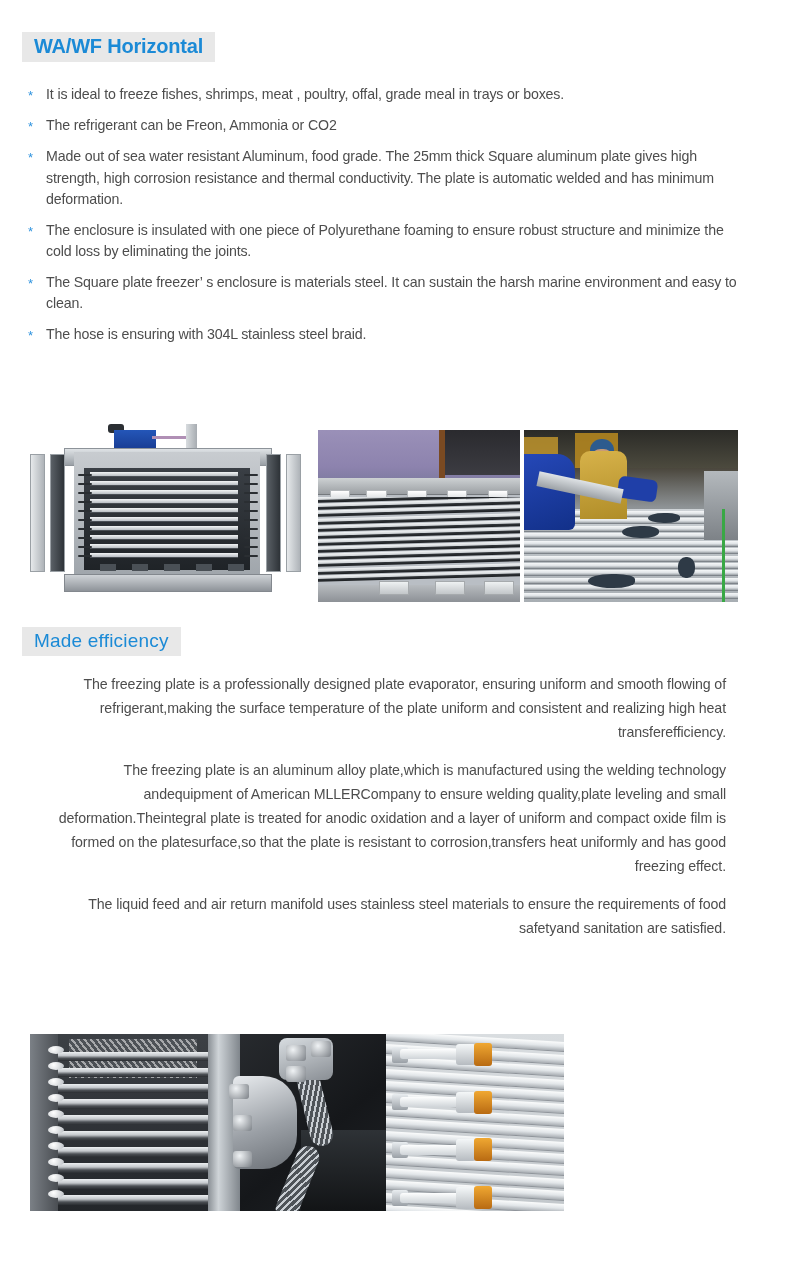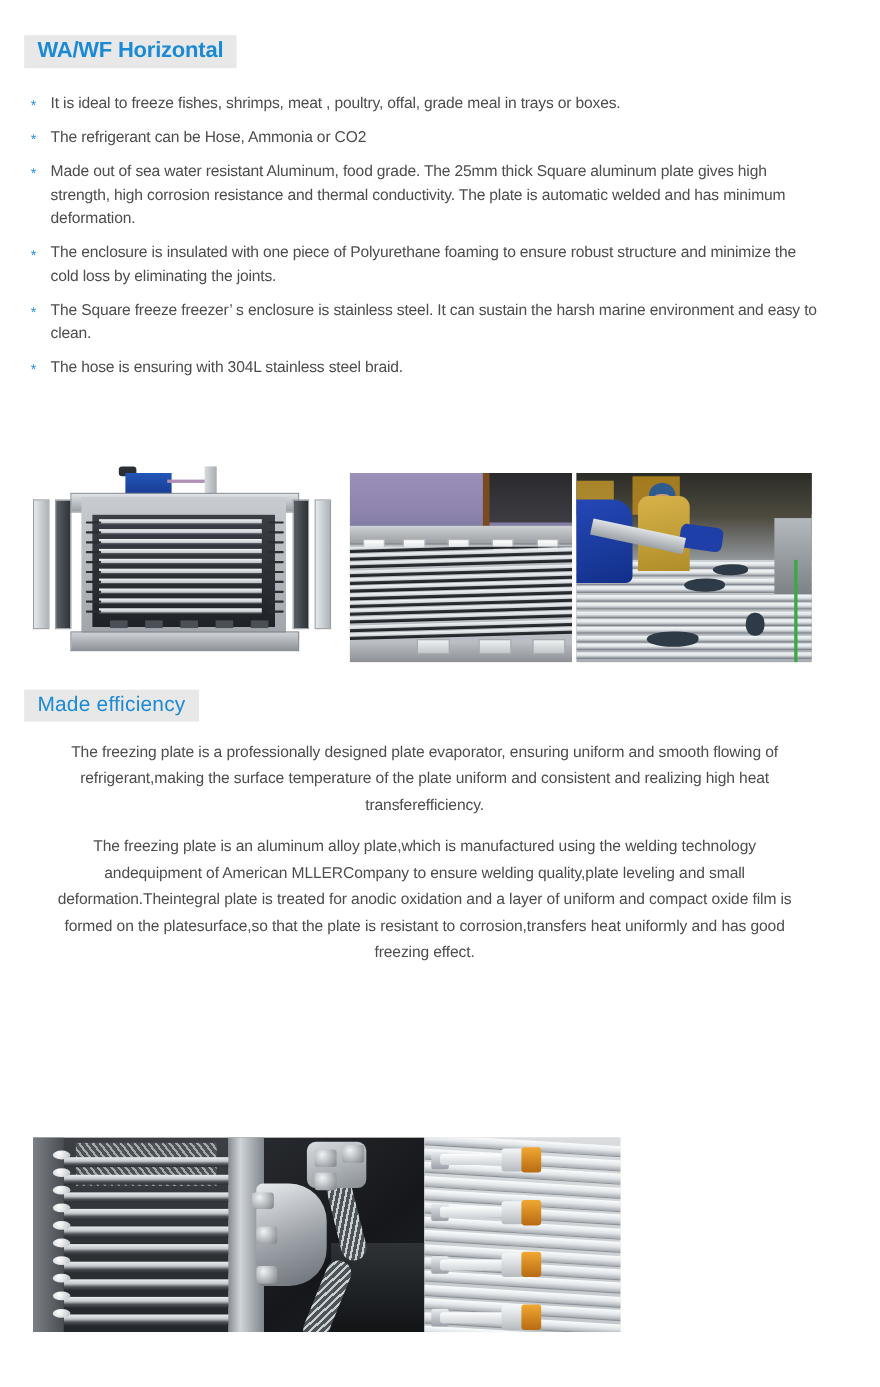--- a/index.html
+++ b/index.html
@@ -203,56 +203,56 @@
     left: 46px;
     top: 672px;
     width: 680px;
   }
   .para {
     font-size: 14.2px;
     line-height: 24px;
     color: #4d4d4d;
     letter-spacing: -0.1px;
     margin: 0 0 14px 0;
-    text-align: center;
+    text-align: right;
   }
   .para:last-child { margin-bottom: 0; }
 </style>
 </head>
 <body>
 
 <div id="heading-1-wrap">
   <span class="section-heading heading-bold">WA/WF Horizontal</span>
 </div>
 
 <div id="bullet-list">
 
   <div class="bullet-row">
     <span class="bullet-mark">*</span>
     <span class="bullet-text">It is ideal to freeze fishes, shrimps, meat , poultry, offal, grade meal in trays or boxes.</span>
   </div>
 
   <div class="bullet-row">
     <span class="bullet-mark">*</span>
-    <span class="bullet-text">The refrigerant can be Hose, Ammonia or CO2</span>
+    <span class="bullet-text">The refrigerant can be Freon, Ammonia or CO2</span>
   </div>
 
   <div class="bullet-row">
     <span class="bullet-mark">*</span>
     <span class="bullet-text">Made out of sea water resistant Aluminum, food grade. The 25mm thick Square aluminum plate gives high strength, high corrosion resistance and thermal conductivity. The plate is automatic welded and has minimum deformation.</span>
   </div>
 
   <div class="bullet-row">
     <span class="bullet-mark">*</span>
     <span class="bullet-text">The enclosure is insulated with one piece of Polyurethane foaming to ensure robust structure and minimize the  cold loss by eliminating the joints.</span>
   </div>
 
   <div class="bullet-row">
     <span class="bullet-mark">*</span>
-    <span class="bullet-text">The Square freeze freezer’ s enclosure is stainless steel. It can sustain the harsh marine environment and easy to clean.</span>
+    <span class="bullet-text">The Square plate freezer’ s enclosure is materials steel. It can sustain the harsh marine environment and easy to clean.</span>
   </div>
 
   <div class="bullet-row">
     <span class="bullet-mark">*</span>
     <span class="bullet-text">
       <span class="sub-line">The hose is ensuring with 304L stainless steel braid.</span>
     </span>
   </div>
 
 </div>
@@ -380,20 +380,21 @@
 
 </div>
 
 <div id="heading-2-wrap">
   <span class="section-heading heading-light">Made efficiency</span>
 </div>
 
 <div id="paragraph-block">
   <p class="para">The freezing plate is a professionally designed plate evaporator, ensuring uniform and smooth flowing of refrigerant,making the surface temperature of the plate uniform and consistent and realizing high heat transferefficiency.</p>
   <p class="para">The freezing plate is an aluminum alloy plate,which is manufactured using the welding technology andequipment of American MLLERCompany to ensure welding quality,plate leveling and small deformation.Theintegral plate is treated for anodic oxidation and a layer of uniform and compact oxide film is formed on the platesurface,so that the plate is resistant to corrosion,transfers heat uniformly and has good freezing effect.</p>
+  <p class="para">The liquid feed and air return manifold uses stainless steel materials to ensure the requirements of food safetyand sanitation are satisfied.</p>
 </div>
 
 <div class="img-row" id="image-row-bottom">
 
   <div class="photo" id="photo-stack">
     <div class="ps-bg"></div>
     <div class="ps-mesh"></div>
     <div class="ps-plate" style="top:10%"></div>
     <div class="ps-plate" style="top:19%"></div>
     <div class="ps-plate" style="top:28%"></div>

